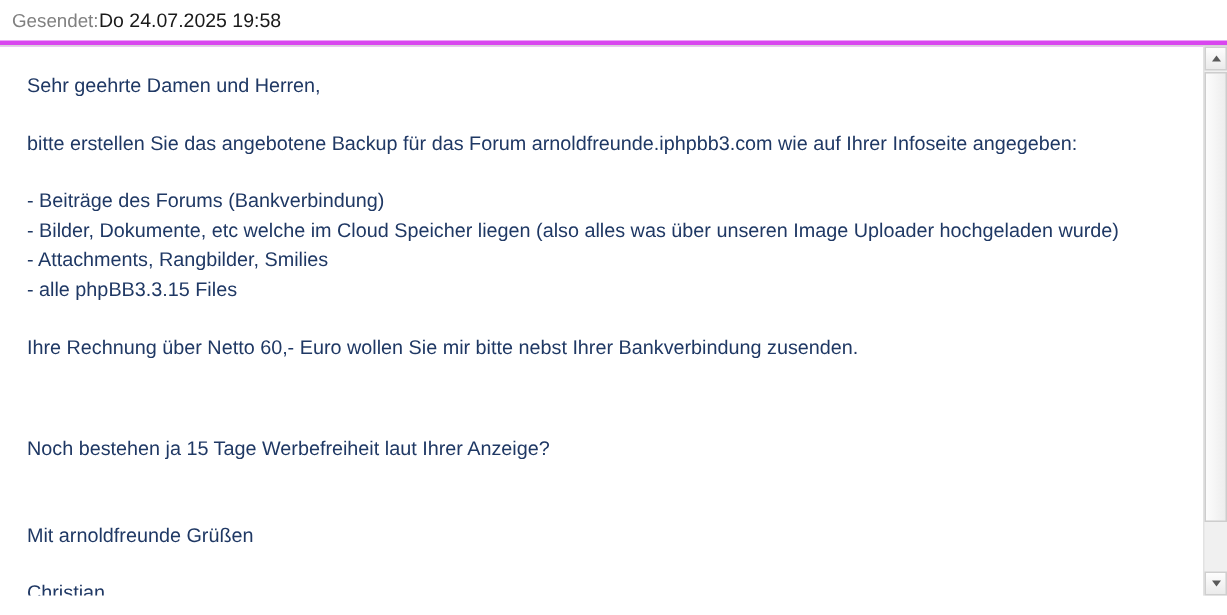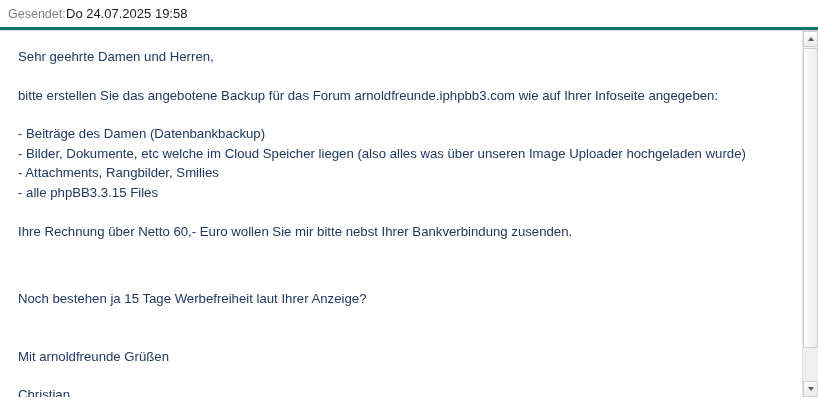--- a/index.html
+++ b/index.html
@@ -11,21 +11,21 @@
     width: 818px;
     height: 410px;
     font-family: "Liberation Sans", sans-serif;
     overflow: hidden;
   }
   .mail-window {
     position: relative;
     width: 818px;
     height: 346px;
     box-sizing: border-box;
-    background: #0f766e;
+    background: #d946ef;
   }
   
   .header-area {
     padding: 6px 0 4px 8px;
     background: #ffffff;
   }
   .header-row {
     display: flex;
     align-items: baseline;
     height: 17px;
@@ -135,21 +135,21 @@
       <span class="header-label">Gesendet:</span>
       <span class="header-value sent">Do 24.07.2025 19:58</span>
     </div>
   </div>
   <div class="header-sep"></div>
 
   <div class="body-wrap">
     <div class="body-text">
       <p class="para">Sehr geehrte Damen und Herren,</p>
       <p class="para">bitte erstellen Sie das angebotene Backup für das Forum arnoldfreunde.iphpbb3.com wie auf Ihrer Infoseite angegeben:</p>
-      <p class="para tight">- Beiträge des Damen (Datenbankbackup)</p>
+      <p class="para tight">- Beiträge des Forums (Bankverbindung)</p>
       <p class="para tight">- Bilder, Dokumente, etc welche im Cloud Speicher liegen (also alles was über unseren Image Uploader hochgeladen wurde)</p>
       <p class="para tight">- Attachments, Rangbilder, Smilies</p>
       <p class="para block">- alle phpBB3.3.15 Files</p>
       <p class="para">Ihre Rechnung über Netto 60,- Euro wollen Sie mir bitte nebst Ihrer Bankverbindung zusenden.</p>
       <p class="para gap-big">Noch bestehen ja 15 Tage Werbefreiheit laut Ihrer Anzeige?</p>
       <p class="para">Mit arnoldfreunde Grüßen</p>
       <p class="para">Christian</p>
     </div>
 
     <div class="scrollbar">

